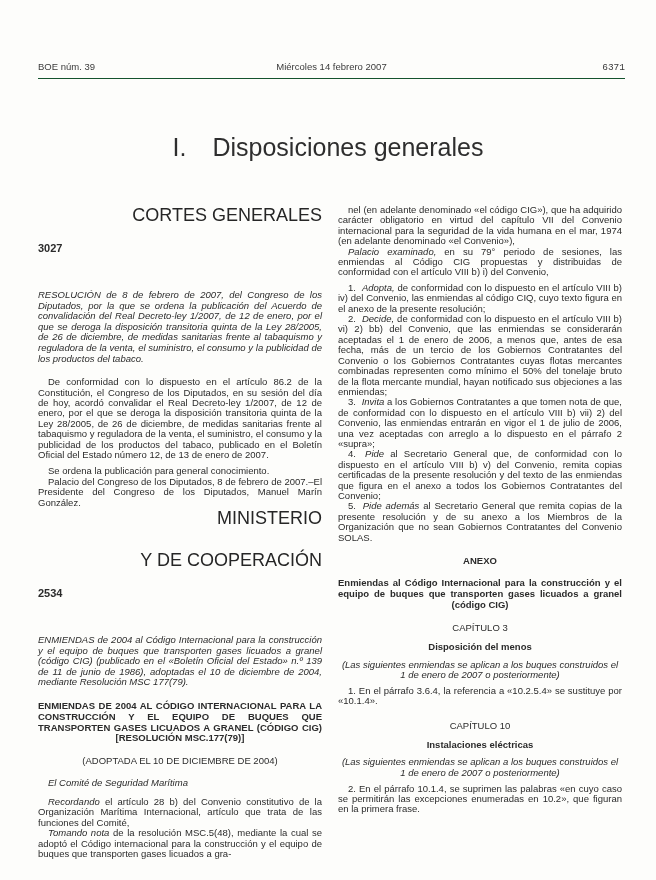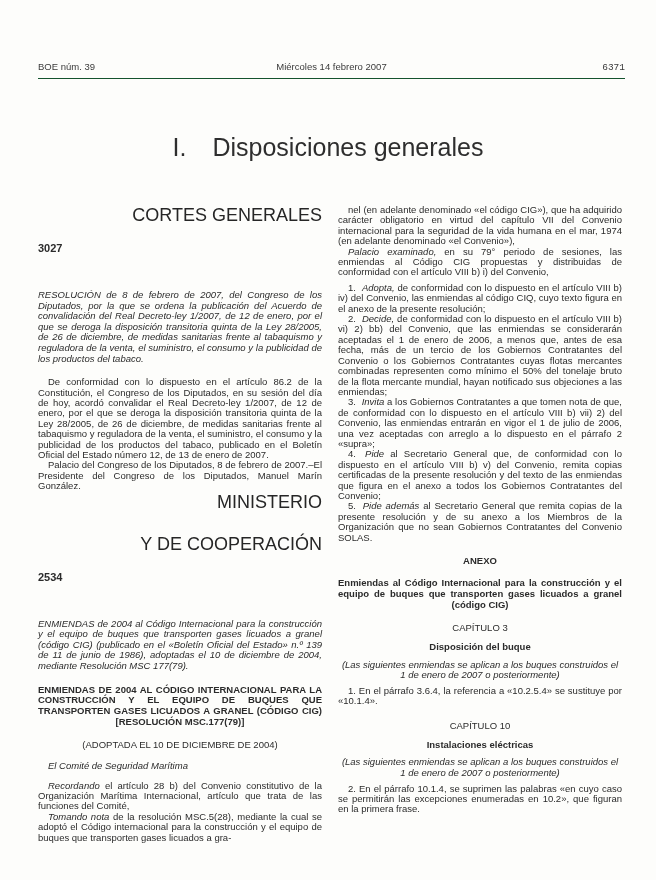--- a/index.html
+++ b/index.html
@@ -91,41 +91,42 @@
     <div class="col">
 
       <h2 class="section">CORTES GENERALES</h2>
 
       <div class="entry">
         <div class="entry-num">3027</div>
         <div class="entry-text">RESOLUCIÓN de 8 de febrero de 2007, del Congreso de los Diputados, por la que se ordena la publicación del Acuerdo de convalidación del Real Decreto-ley 1/2007, de 12 de enero, por el que se deroga la disposición transitoria quinta de la Ley 28/2005, de 26 de diciembre, de medidas sanitarias frente al tabaquismo y reguladora de la venta, el suministro, el consumo y la publicidad de los productos del tabaco.</div>
       </div>
 
       <p>De conformidad con lo dispuesto en el artículo 86.2 de la Constitución, el Congreso de los Diputados, en su sesión del día de hoy, acordó convalidar el Real Decreto-ley 1/2007, de 12 de enero, por el que se deroga la disposición transitoria quinta de la Ley 28/2005, de 26 de diciembre, de medidas sanitarias frente al tabaquismo y reguladora de la venta, el suministro, el consumo y la publicidad de los productos del tabaco, publicado en el Boletín Oficial del Estado número 12, de 13 de enero de 2007.</p>
+      <p class="gap6">Se ordena la publicación para general conocimiento.</p>
       <p>Palacio del Congreso de los Diputados, 8 de febrero de 2007.–El Presidente del Congreso de los Diputados, Manuel Marín González.</p>
 
       <h2 class="section ministry">
         <span>MINISTERIO</span><br>
         <br>
         <span>Y DE COOPERACIÓN</span>
       </h2>
 
       <div class="entry">
         <div class="entry-num">2534</div>
         <div class="entry-text">ENMIENDAS de 2004 al Código Internacional para la construcción y el equipo de buques que transporten gases licuados a granel (código CIG) (publicado en el «Boletín Oficial del Estado» n.º 139 de 11 de junio de 1986), adoptadas el 10 de diciembre de 2004, mediante Resolución MSC 177(79).</div>
       </div>
 
       <div class="bold-title">ENMIENDAS DE 2004 AL CÓDIGO INTERNACIONAL PARA LA CONSTRUCCIÓN Y EL EQUIPO DE BUQUES QUE TRANSPORTEN GASES LICUADOS A GRANEL (CÓDIGO CIG) [RESOLUCIÓN MSC.177(79)]</div>
 
       <p class="centered adopted">(ADOPTADA EL 10 DE DICIEMBRE DE 2004)</p>
       <p class="it committee">El Comité de Seguridad Marítima</p>
 
       <p><span class="it">Recordando</span><span> el artículo 28 b) del Convenio constitutivo de la Organización Marítima Internacional, artículo que trata de las funciones del Comité,</span></p>
 
-      <p><span class="it">Tomando nota</span><span> de la resolución MSC.5(28), mediante la cual se adoptó el Código internacional para la construcción y el equipo de buques que transporten gases licuados a gra-</span></p>
+      <p><span class="it">Tomando nota</span><span> de la resolución MSC.5(48), mediante la cual se adoptó el Código internacional para la construcción y el equipo de buques que transporten gases licuados a gra-</span></p>
 
     </div>
 
     <div class="col">
 
       <p>nel (en adelante denominado «el código CIG»), que ha adquirido carácter obligatorio en virtud del capítulo VII del Convenio internacional para la seguridad de la vida humana en el mar, 1974 (en adelante denominado «el Convenio»),</p>
 
 
       <p><span class="it">Palacio examinado,</span><span> en su 79° periodo de sesiones, las enmiendas al Código CIG propuestas y distribuidas de conformidad con el artículo VIII b) i) del Convenio,</span></p>
 
@@ -135,21 +136,21 @@
         <p><span class="num">3.</span> <span class="it">Invita</span><span> a los Gobiernos Contratantes a que tomen nota de que, de conformidad con lo dispuesto en el artículo VIII b) vii) 2) del Convenio, las enmiendas entrarán en vigor el 1 de julio de 2006, una vez aceptadas con arreglo a lo dispuesto en el párrafo 2 «supra»;</span></p>
         <p><span class="num">4.</span> <span class="it">Pide</span><span> al Secretario General que, de conformidad con lo dispuesto en el artículo VIII b) v) del Convenio, remita copias certificadas de la presente resolución y del texto de las enmiendas que figura en el anexo a todos los Gobiernos Contratantes del Convenio;</span></p>
         <p><span class="num">5.</span> <span class="it">Pide además</span><span> al Secretario General que remita copias de la presente resolución y de su anexo a los Miembros de la Organización que no sean Gobiernos Contratantes del Convenio SOLAS.</span></p>
       </div>
 
       <p class="centered anexo-heading">ANEXO</p>
 
       <div class="anexo-subtitle">Enmiendas al Código Internacional para la construcción y el equipo de buques que transporten gases licuados a granel (código CIG)</div>
 
       <p class="centered chapter-heading">CAPÍTULO 3</p>
-      <p class="centered chapter-subheading">Disposición del buque</p>
+      <p class="centered chapter-subheading">Disposición del menos</p>
       <p class="centered chapter-note">(Las siguientes enmiendas se aplican a los buques construidos el 1 de enero de 2007 o posteriormente)</p>
       <p class="chapter-item">1.  En el párrafo 3.6.4, la referencia a «10.2.5.4» se sustituye por «10.1.4».</p>
 
       <p class="centered chapter-heading chapter-gap">CAPÍTULO 10</p>
       <p class="centered chapter-subheading">Instalaciones eléctricas</p>
       <p class="centered chapter-note">(Las siguientes enmiendas se aplican a los buques construidos el 1 de enero de 2007 o posteriormente)</p>
       <p class="chapter-item">2.  En el párrafo 10.1.4, se suprimen las palabras «en cuyo caso se permitirán las excepciones enumeradas en 10.2», que figuran en la primera frase.</p>
 
     </div>
   </div>

